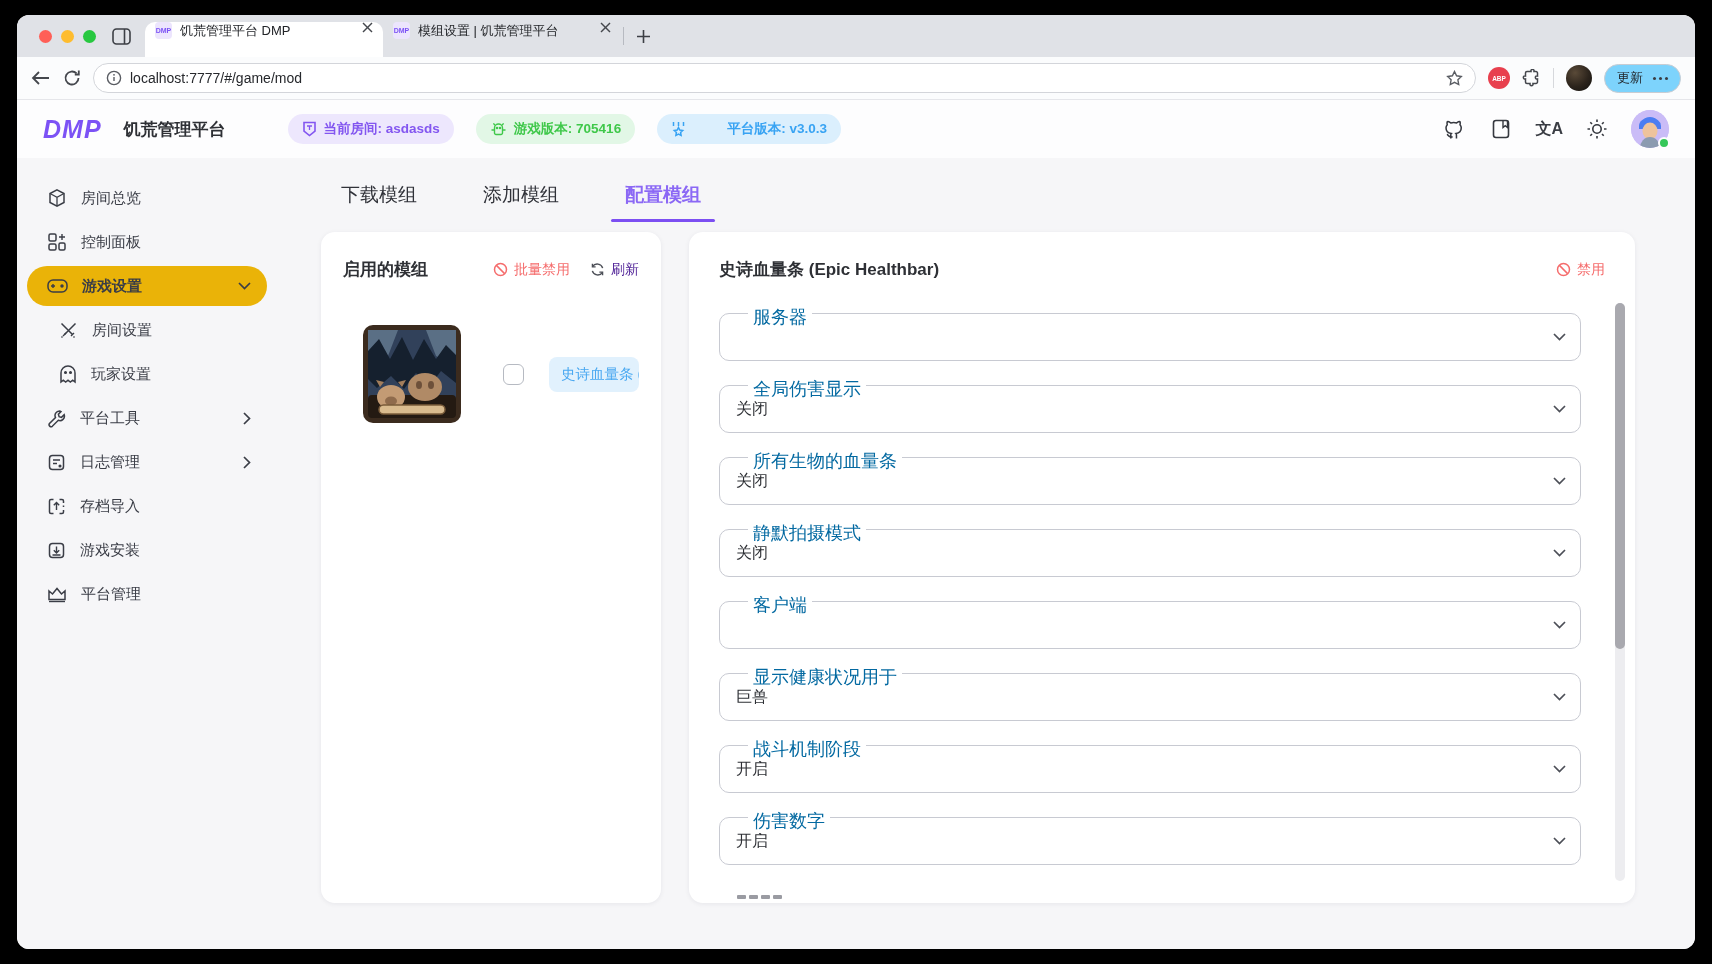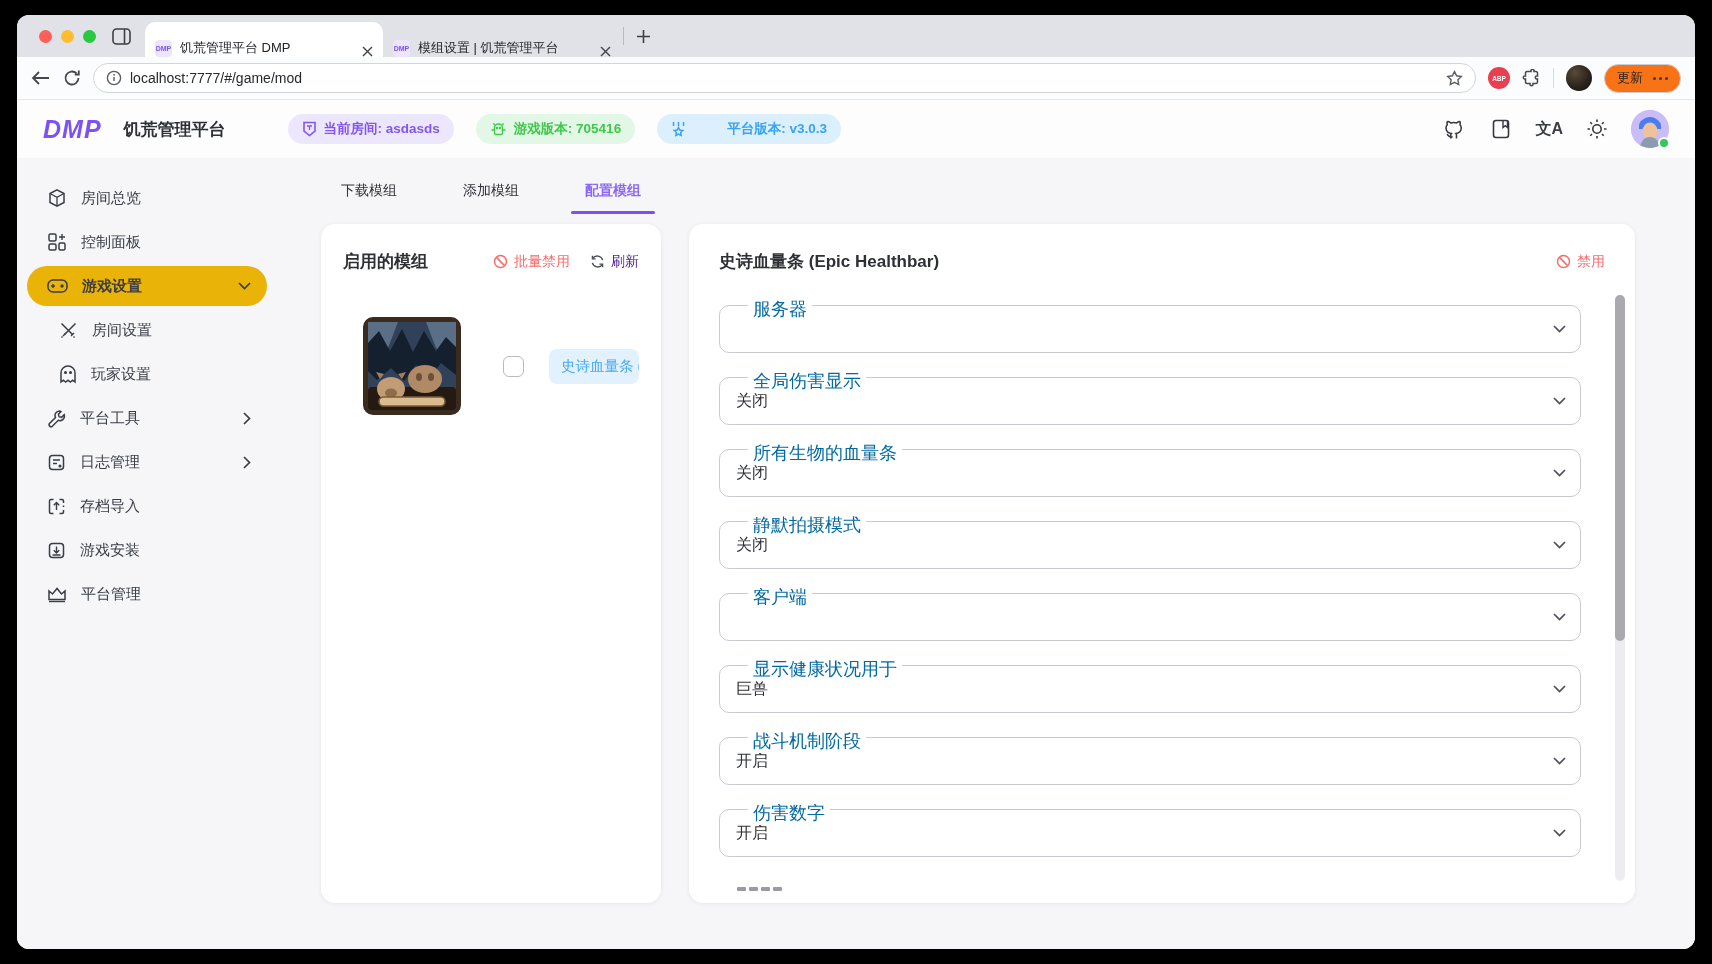--- a/index.html
+++ b/index.html
@@ -7,41 +7,41 @@
     font-family:"Liberation Sans","DejaVu Sans",sans-serif; }
   .window { position:absolute; left:17px; top:15px; width:1678px; height:934px;
     background:#fff; border-radius:12px; overflow:hidden; display:flex; flex-direction:column; }
 
   
   .tabstrip { height:42px; background:#e0e2e7; display:flex; align-items:flex-end; padding:0 10px; flex:none; }
   .lights { display:flex; gap:9px; align-items:center; height:42px; padding:0 10px 0 12px; }
   .light { width:13px; height:13px; border-radius:50%; }
   .l-red{background:#ff5f57;} .l-yel{background:#febc2e;} .l-grn{background:#28c840;}
   .panelbtn { align-self:center; margin:0 14px 0 6px; display:flex; }
-  .tab { width:238px; height:35px; display:flex; align-items:flex-end; gap:8px; padding:0 10px;
+  .tab { width:238px; height:35px; display:flex; align-items:flex-start; gap:8px; padding:0 10px;
     font-size:13px; color:#222428; border-radius:10px 10px 0 0; }
   .tab.active { background:#fff; }
   .tab .title { flex:1; white-space:nowrap; overflow:hidden; }
   .tab-sep { width:1px; height:18px; background:#b7bac1; align-self:center; margin:0 2px; }
   .favicon { width:17px; height:17px; border-radius:4px; background:#ece5fd; color:#7c52f5;
     font-size:7px; font-weight:bold; display:flex; align-items:center; justify-content:center; flex:none; }
   .newtab { align-self:center; margin-left:10px; display:flex; }
 
   .toolbar { height:43px; background:#fbfcfd; border-bottom:1px solid #e5e6ea; display:flex;
     align-items:center; padding:0 14px; gap:12px; flex:none; }
   .tool-ic { display:flex; align-items:center; color:#46494f; }
   .addr { flex:1; height:30px; border:1px solid #d3d5da; border-radius:16px; background:#fff;
     display:flex; align-items:center; gap:8px; padding:0 12px; font-size:14px; color:#26282c; }
   .addr .url { flex:1; }
   .divider-v { width:1px; height:20px; background:#d6d8dc; }
   .abp { width:22px; height:22px; border-radius:50%; background:#e8404e; color:#fff; font-size:6.5px;
     font-weight:bold; display:flex; align-items:center; justify-content:center; }
   .tb-avatar { width:26px; height:26px; border-radius:50%;
     background:radial-gradient(circle at 35% 30%, #5a4a38 0%, #2c241c 55%, #11100e 100%); }
-  .updbtn { height:29px; border:1px solid #c9ccd2; background:#f97316; border-radius:15px;
+  .updbtn { height:29px; border:1px solid #c9ccd2; background:#7dd3fc; border-radius:15px;
     display:flex; align-items:center; gap:10px; padding:0 12px; font-size:13px; color:#1f2125; }
   .dots { display:flex; gap:3px; }
   .dots i { width:3px; height:3px; border-radius:50%; background:#3a3d42; }
 
   
   .app { flex:1; display:flex; flex-direction:column; background:#f6f6f8; min-height:0; }
   .appbar { height:58px; background:#fdfdfe; display:flex; align-items:center; padding:0 26px; flex:none; }
   .logo { font-size:25px; font-weight:800; font-style:italic; color:#7c52f5; letter-spacing:1px; }
   .apptitle { font-size:17px; font-weight:600; color:#2e3035; margin-left:22px; }
   .badges { display:flex; gap:22px; margin-left:62px; }
@@ -64,21 +64,21 @@
     padding:0 16px 0 20px; gap:14px; font-size:15px; color:#3a3d46; cursor:pointer; }
   .sb-item .lbl { flex:1; }
   .sb-item.sub { padding-left:32px; }
   .sb-item.open { background:#eab308;font-weight:bold; }
   .sb-item.active { background:linear-gradient(110deg,#a489f8 0%,#7e53f2 100%); color:#fff; }
   .sb-item.active svg { stroke:#fff; }
   .sb-ic { display:flex; flex:none; }
 
   .content { flex:1; min-width:0; padding:12px 60px 46px 34px; display:flex; flex-direction:column; }
   .ctabs { display:flex; gap:38px; padding-left:6px; flex:none; }
-  .ctab { position:relative; font-size:14px; color:#303239; padding:12px 14px 14px; cursor:pointer; }
+  .ctab { position:relative; font-size:19px; color:#303239; padding:12px 14px 14px; cursor:pointer; }
   .ctab.active { color:#8b68f5; font-weight:600; }
   .ctab.active::after { content:""; position:absolute; left:0; right:0; bottom:0; height:3px;
     border-radius:2px; background:#7c4ff2; }
   .cards { flex:1; display:flex; gap:28px; margin-top:10px; min-height:0; }
   .card { background:#fff; border-radius:14px; box-shadow:0 1px 5px rgba(30,30,60,.07); }
 
   
   .card-left { width:340px; flex:none; padding:26px 22px; display:flex; flex-direction:column; }
   .panel-head { display:flex; align-items:center; }
   .panel-title { font-size:17px; font-weight:600; color:#2e3035; }

